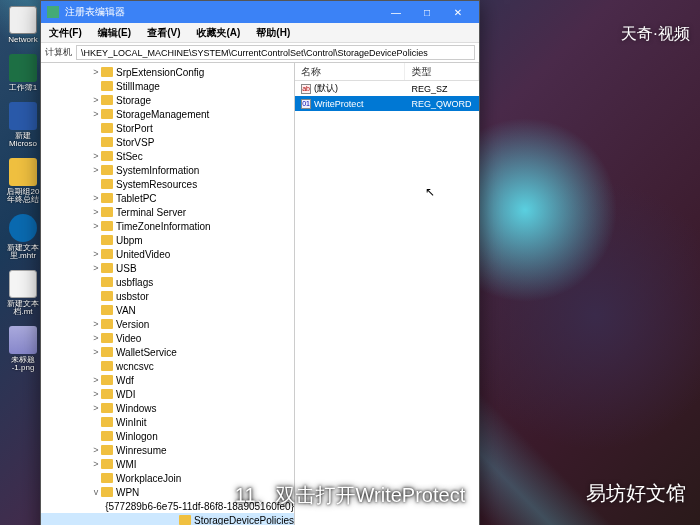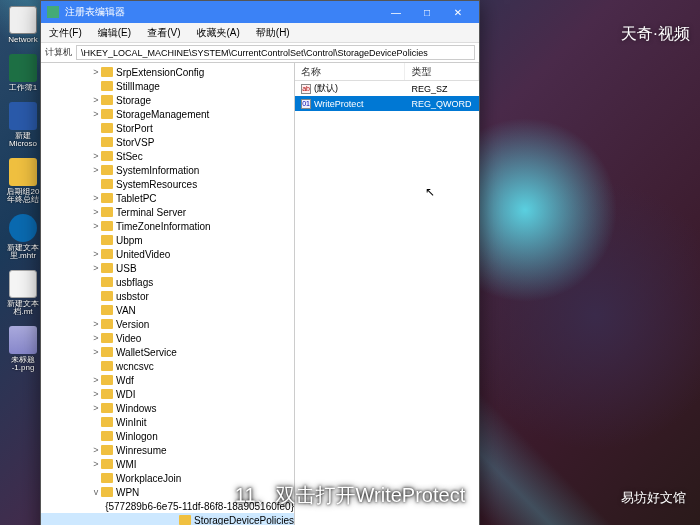--- a/index.html
+++ b/index.html
@@ -37,21 +37,21 @@
 .titlebar {
   height: 22px; background: #3b82f6; color: #fff; display: flex; align-items: center;
   font-size: 10px; padding: 0 6px;
 }
 .titlebar-icon { width: 12px; height: 12px; background: #4a7; margin-right: 6px; }
 .titlebar-title { flex: 1; }
 .titlebar-btns { display: flex; gap: 1px; }
 .titlebar-btn { width: 30px; height: 18px; display: flex; align-items: center; justify-content: center; color: #fff; font-size: 10px; }
 .titlebar-btn.close { background: transparent; }
 
-.menubar { height: 20px; background: #f5f5f5; border-bottom: 1px solid #ddd; display: flex; font-size: 10px; }
+.menubar { height: 20px; background: #f5f5f5; border-bottom: 1px solid #ddd; display: flex; font-size: 10px; font-weight: bold; }
 .menu-item { padding: 3px 8px; cursor: default; }
 
 .addressbar { height: 20px; background: #fff; border-bottom: 1px solid #ccc; display: flex; align-items: center; font-size: 9px; padding: 0 4px; }
 .addr-label { margin-right: 4px; color: #333; }
 .addr-input { flex: 1; border: 1px solid #ccc; height: 15px; font-size: 9px; padding: 0 4px; }
 
 .content { flex: 1; display: flex; overflow: hidden; }
 
 .tree-pane { width: 58%; border-right: 1px solid #ccc; overflow-y: auto; overflow-x: hidden; background: #fff; font-size: 10px; padding: 2px 0; }
 .tree-node { display: flex; align-items: center; height: 14px; padding-left: 50px; white-space: nowrap; cursor: default; }
@@ -72,21 +72,21 @@
 .list-cell { padding: 0 6px; font-size: 9px; display: flex; align-items: center; gap: 3px; }
 .list-cell.c0 { width: 60%; }
 .list-cell.c1 { flex: 1; }
 .val-icon { width: 10px; height: 10px; border: 1px solid #888; font-size: 7px; display: flex; align-items: center; justify-content: center; }
 .val-icon.str { background: #fff0f0; color: #a00; }
 .val-icon.bin { background: #f0f0ff; color: #00a; }
 
 .cursor-ptr { position: absolute; left: 425px; top: 185px; font-size: 12px; color: #000; pointer-events: none; }
 
 .watermark-tr { position: absolute; top: 24px; right: 10px; color: #fff; font-size: 16px; font-weight: 300; text-shadow: 0 0 4px rgba(0,0,0,0.6); }
-.watermark-br { position: absolute; bottom: 18px; right: 14px; color: #fff; font-size: 13px; font-weight: 300; text-shadow: 0 0 4px rgba(0,0,0,0.6); }
+.watermark-br { position: absolute; bottom: 18px; right: 14px; color: #fff; font-size: 20px; font-weight: 300; text-shadow: 0 0 4px rgba(0,0,0,0.6); }
 .caption { position: absolute; bottom: 16px; left: 50%; transform: translateX(-50%); color: #fff; font-size: 20px; font-weight: 500; text-shadow: 0 0 3px #000, 0 0 6px #000; white-space: nowrap; }
 </style>
 </head>
 <body>
 
 <div class="desktop">
   <div class="desktop-icons" id="desktop-icons">
       <div class="d-icon">
         <div class="d-icon-img net"></div>
         <div class="d-icon-label">Network</div>

